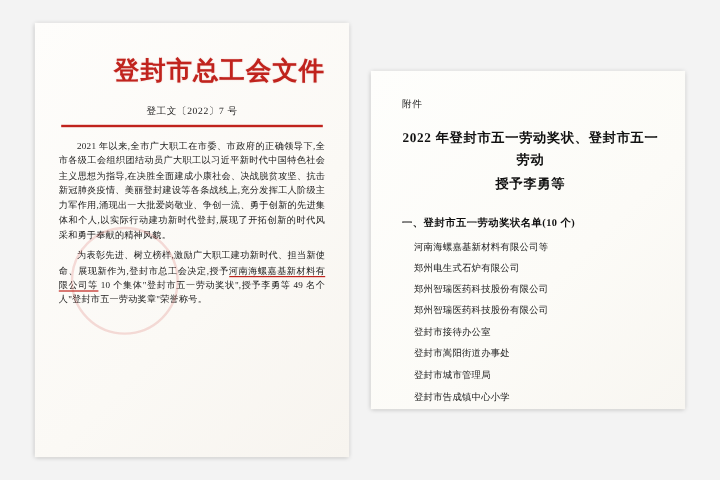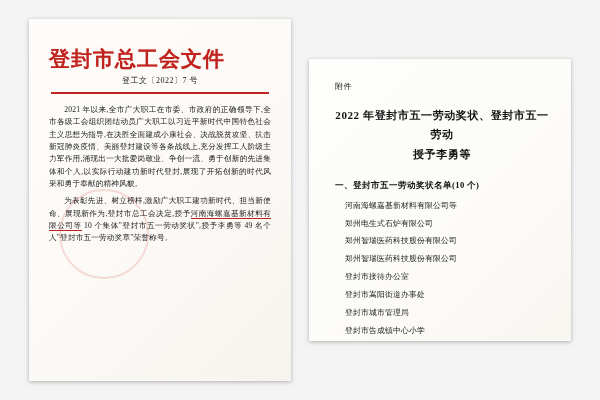--- a/index.html
+++ b/index.html
@@ -40,35 +40,35 @@
   }
   .page-right {
     width: 262px;
     height: 282px;
     padding: 22px 22px 10px 26px;
     background: linear-gradient(135deg,#fefefc 0%, #fcfbf7 60%, #f8f6f1 100%);
   }
 
   
   .doc-title {
-    text-align: left;
+    text-align: right;
     color: #c0231d;
     font-size: 21px;
     font-weight: bold;
     letter-spacing: 1px;
     line-height: 1.15;
     margin-top: 12px;
     text-shadow: 0 0 1px rgba(192,35,29,0.4);
     font-family: "Liberation Serif", serif;
   }
   .doc-number {
     text-align: center;
     font-size: 8px;
     color: #222;
-    margin-top: 4px;
+    margin-top: 16px;
     letter-spacing: 0.5px;
   }
   .red-rule {
     height: 2px;
     background: #c0231d;
     margin: 6px 2px 10px 2px;
   }
   .doc-heading {
     text-align: center;
     font-size: 9.5px;

